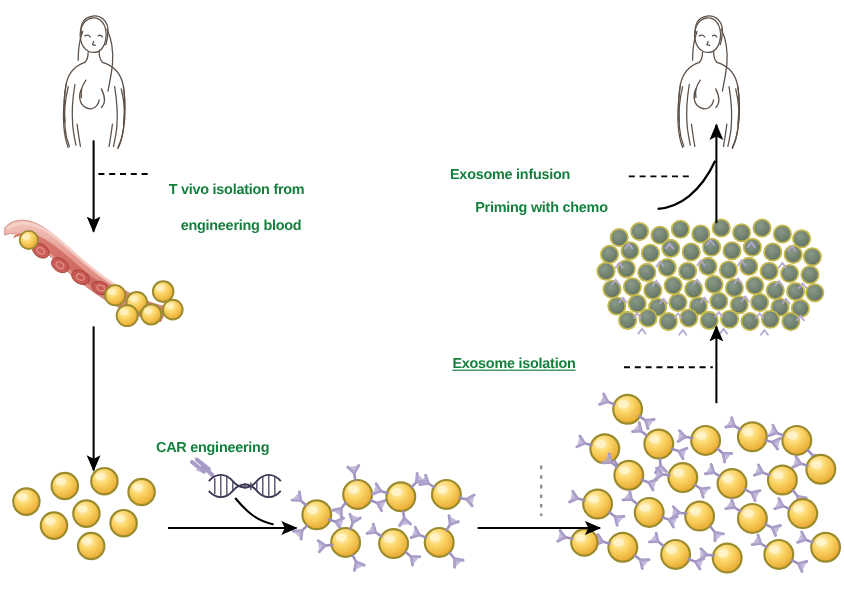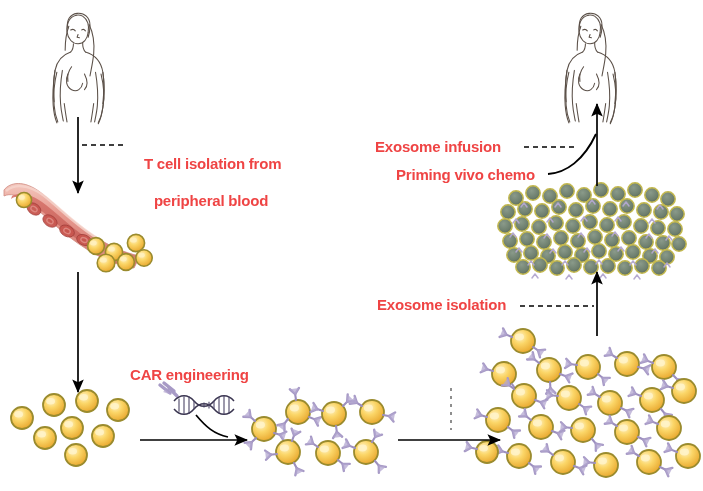--- a/index.html
+++ b/index.html
@@ -12,22 +12,22 @@
     width: 703px;
     height: 491px;
     background: #ffffff;
     overflow: hidden;
     font-family: "Liberation Sans", sans-serif;
   }
   .label {
     position: absolute;
     font-family: "Liberation Sans", sans-serif;
     font-weight: bold;
-    color: #ef4444;
-    font-size: 15px;
+    color: #15803d;
+    font-size: 12px;
     line-height: 1.25;
     white-space: pre;
     letter-spacing: -0.2px;
   }
   svg.layer {
     position: absolute;
     left: 0;
     top: 0;
     width: 703px;
     height: 491px;
@@ -679,26 +679,26 @@
     <g stroke="#000000" stroke-width="1.6" fill="none">
       <line x1="82" y1="145" x2="124" y2="145" stroke-dasharray="5,4"></line>
       <line x1="520" y1="306" x2="594" y2="306" stroke-dasharray="5,4"></line>
       <line x1="524" y1="147" x2="578" y2="147" stroke-dasharray="5,4"></line>
     </g>
 
     <line x1="451" y1="388" x2="451" y2="430" stroke="#8e8e8e" stroke-width="2" stroke-dasharray="3,5"></line>
   </svg>
 
   <div class="label" style="left:128px; top:136px;">
-    <span>T cell isolation from</span><br>
-    <span style="display:inline-block; padding-left:10px;">peripheral blood</span>
+    <span>T vivo isolation from</span><br>
+    <span style="display:inline-block; padding-left:10px;">engineering blood</span>
   </div>
 
   <div class="label" style="left:130px; top:366px;text-align:right;">CAR engineering</div>
 
 
-  <div class="label" style="left:377px; top:296px;">Exosome isolation</div>
+  <div class="label" style="left:377px; top:296px;text-decoration:underline;">Exosome isolation</div>
 
   <div class="label" style="left:375px; top:138px;">Exosome infusion</div>
 
-  <div class="label" style="left:396px; top:166px;">Priming vivo chemo</div>
+  <div class="label" style="left:396px; top:166px;">Priming with chemo</div>
 
 </div>
 
 </body></html>

